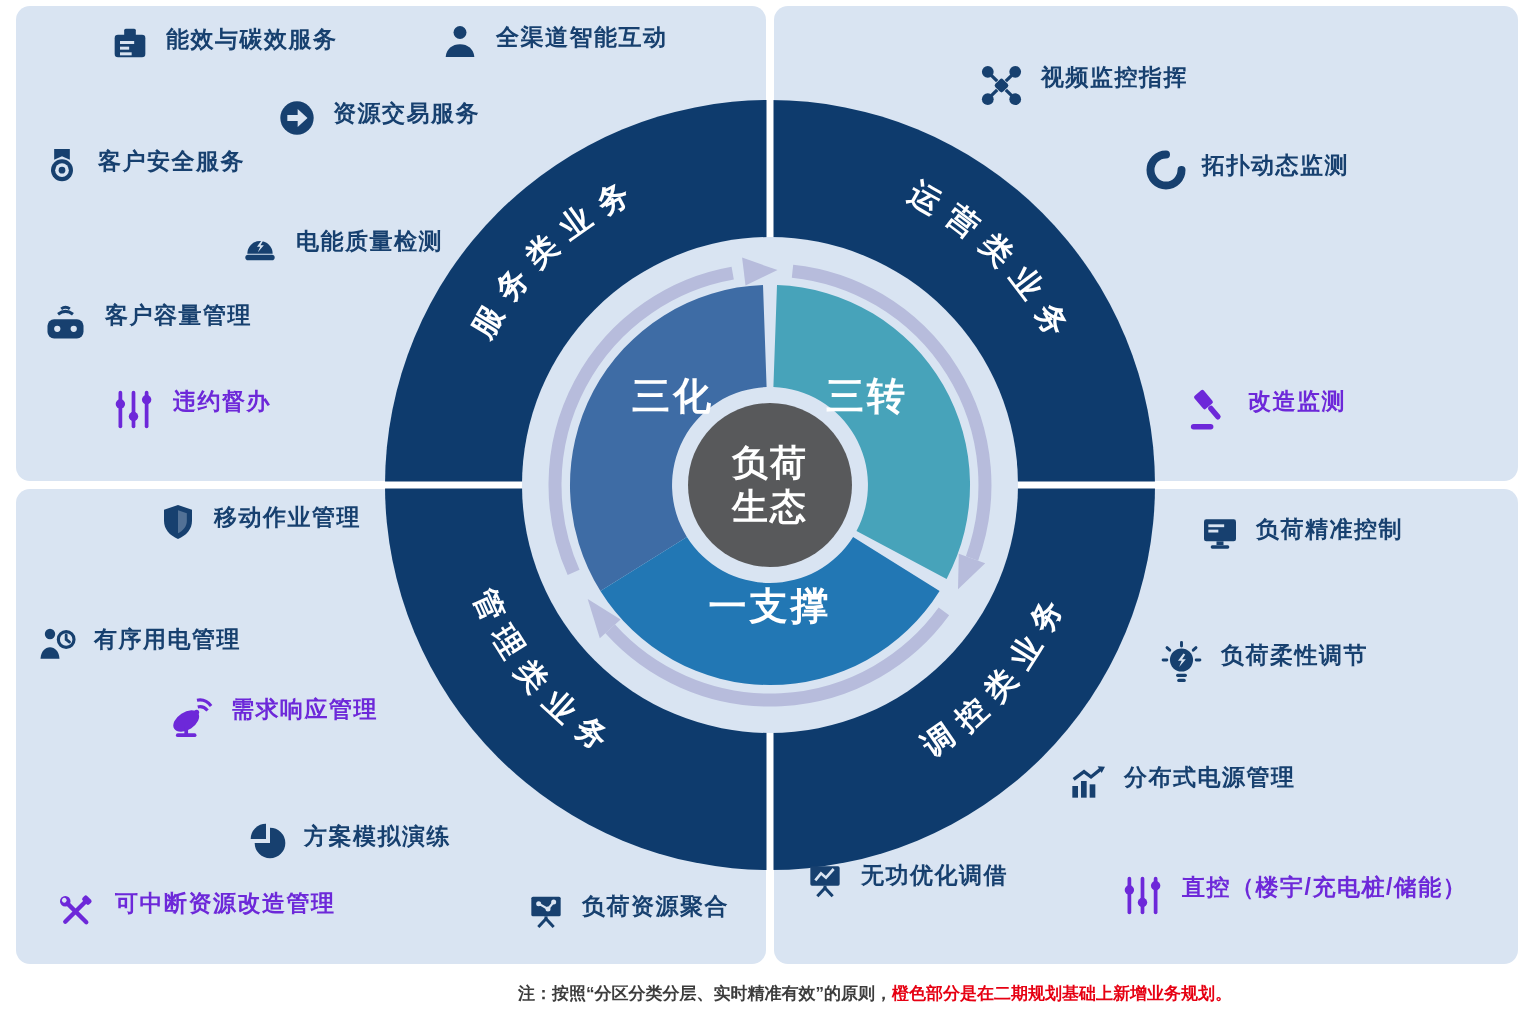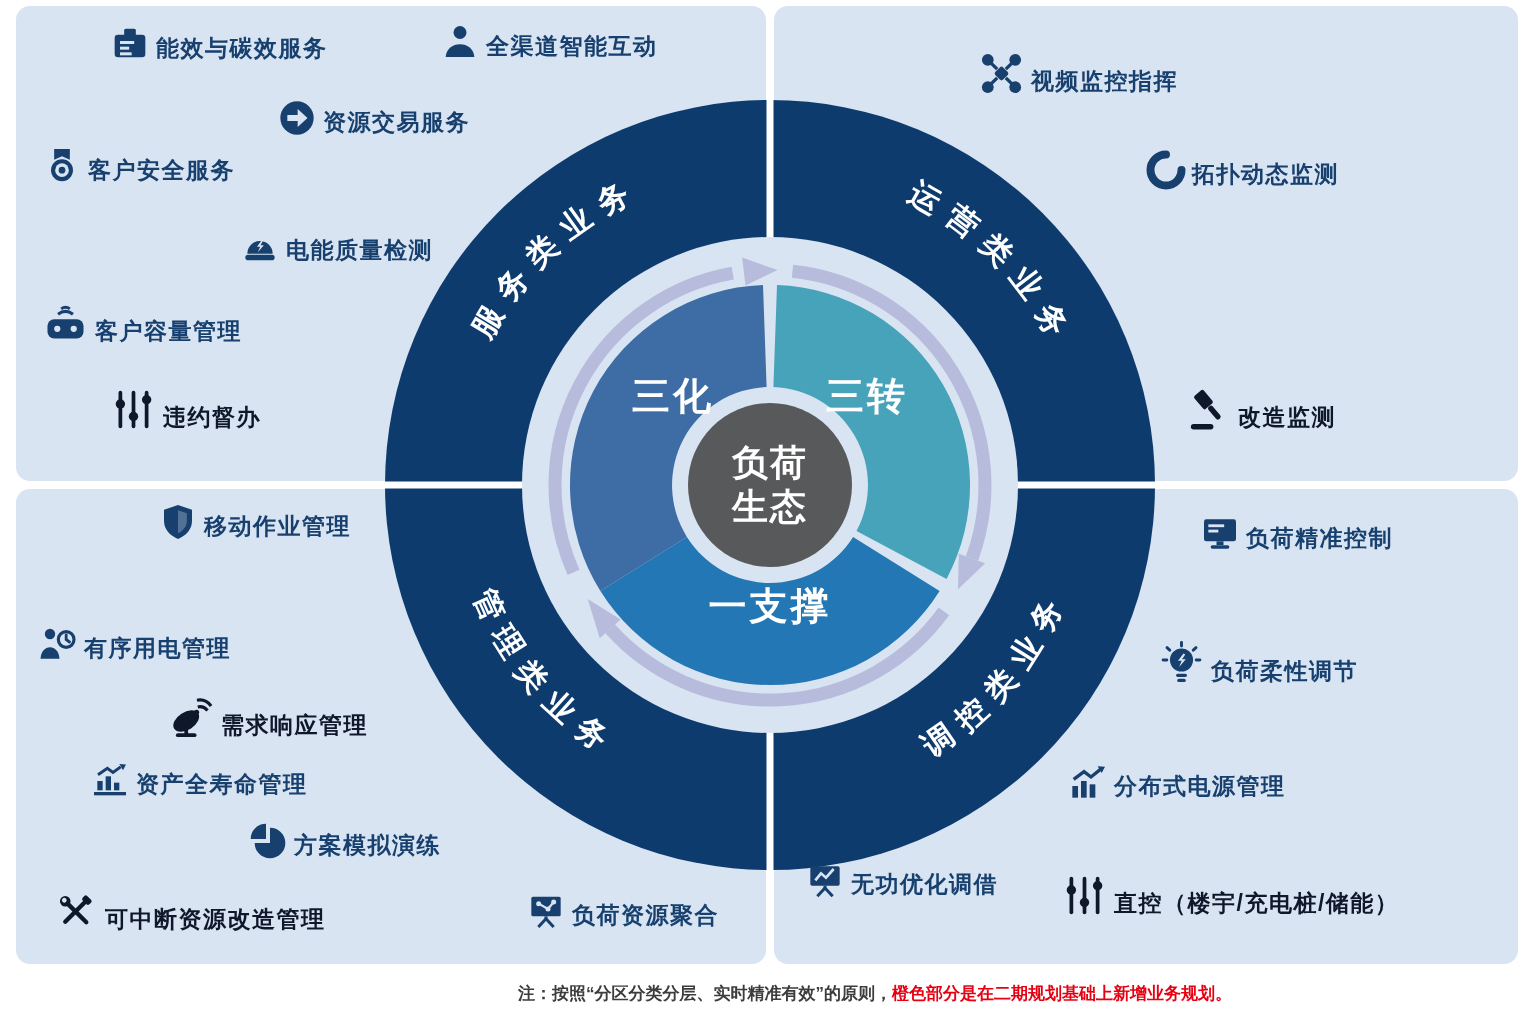--- a/index.html
+++ b/index.html
@@ -3,23 +3,23 @@
 <meta charset="utf-8">
 <style>
   html,body{margin:0;padding:0;background:#ffffff;font-family:"Liberation Sans","DejaVu Sans",sans-serif;}
   .canvas{position:relative;width:1533px;height:1029px;background:#ffffff;overflow:hidden;}
   .quad{position:absolute;background:#d9e4f2;border-radius:14px;}
   .q-tl{left:16px;top:6px;width:750px;height:475px;}
   .q-tr{left:774px;top:6px;width:744px;height:475px;}
   .q-bl{left:16px;top:489px;width:750px;height:475px;}
   .q-br{left:774px;top:489px;width:744px;height:475px;}
   .diagram{position:absolute;left:370px;top:85px;width:800px;height:800px;}
-  .item{position:absolute;display:flex;align-items:flex-end;gap:6px;color:#17406f;font-weight:bold;
+  .item{position:absolute;display:flex;align-items:flex-start;gap:16px;color:#17406f;font-weight:bold;
         font-size:23px;letter-spacing:1.5px;white-space:nowrap;}
-  .item.orange{color:#0f172a;}
+  .item.orange{color:#6d28d9;}
   .item .icon{width:40px;height:40px;flex:none;}
   .item .icon.big{width:47px;height:47px;}
   .ringlabel{fill:#ffffff;font-size:31px;font-weight:bold;letter-spacing:12px;}
   .seglabel{fill:#ffffff;font-size:38px;font-weight:bold;letter-spacing:3px;}
   .centerlabel{fill:#ffffff;font-size:36px;font-weight:bold;letter-spacing:2px;}
   .note{position:absolute;left:518px;top:982px;font-size:17px;font-weight:bold;color:#3c3c3c;white-space:nowrap;}
   .note .red{color:#e60012;}
 </style>
 </head>
 <body>
@@ -295,21 +295,21 @@
       </svg>
       <span>电能质量检测</span>
     </div>
   <div class="item orange" style="left:110px;top:386px">
       <svg class="icon big">
         <use href="#sym-equalizer"></use>
       </svg>
       <span>违约督办</span>
     </div>
 
-  <div class="item" style="left:978px;top:50px">
+  <div class="item" style="left:978px;top:62px">
       <svg class="icon big">
         <use href="#sym-drone"></use>
       </svg>
       <span>视频监控指挥</span>
     </div>
   <div class="item" style="left:1146px;top:150px">
       <svg class="icon">
         <use href="#sym-radar-bowl"></use>
       </svg>
       <span>拓扑动态监测</span>
@@ -332,26 +332,20 @@
         <use href="#sym-person-clock"></use>
       </svg>
       <span>有序用电管理</span>
     </div>
   <div class="item orange" style="left:168px;top:694px">
       <svg class="icon big">
         <use href="#sym-satellite"></use>
       </svg>
       <span>需求响应管理</span>
     </div>
-  <div class="item" style="left:90px;top:760px">
-      <svg class="icon">
-        <use href="#sym-bar-chart"></use>
-      </svg>
-      <span>资产全寿命管理</span>
-    </div>
   <div class="item" style="left:248px;top:821px">
       <svg class="icon">
         <use href="#sym-pie-chart"></use>
       </svg>
       <span>方案模拟演练</span>
     </div>
   <div class="item orange" style="left:52px;top:888px">
       <svg class="icon big">
         <use href="#sym-tools"></use>
       </svg>
@@ -381,21 +375,21 @@
         <use href="#sym-trend-chart"></use>
       </svg>
       <span>分布式电源管理</span>
     </div>
   <div class="item" style="left:805px;top:860px">
       <svg class="icon">
         <use href="#sym-board-chart"></use>
       </svg>
       <span>无功优化调借</span>
     </div>
-  <div class="item orange" style="left:1061px;top:872px">
+  <div class="item orange" style="left:1119px;top:872px">
       <svg class="icon big">
         <use href="#sym-equalizer"></use>
       </svg>
       <span>直控（楼宇/充电桩/储能）</span>
     </div>
 
   <div class="note">
     <span>注：按照“分区分类分层、实时精准有效”的原则，</span><span class="red">橙色部分是在二期规划基础上新增业务规划。</span>
   </div>
 

